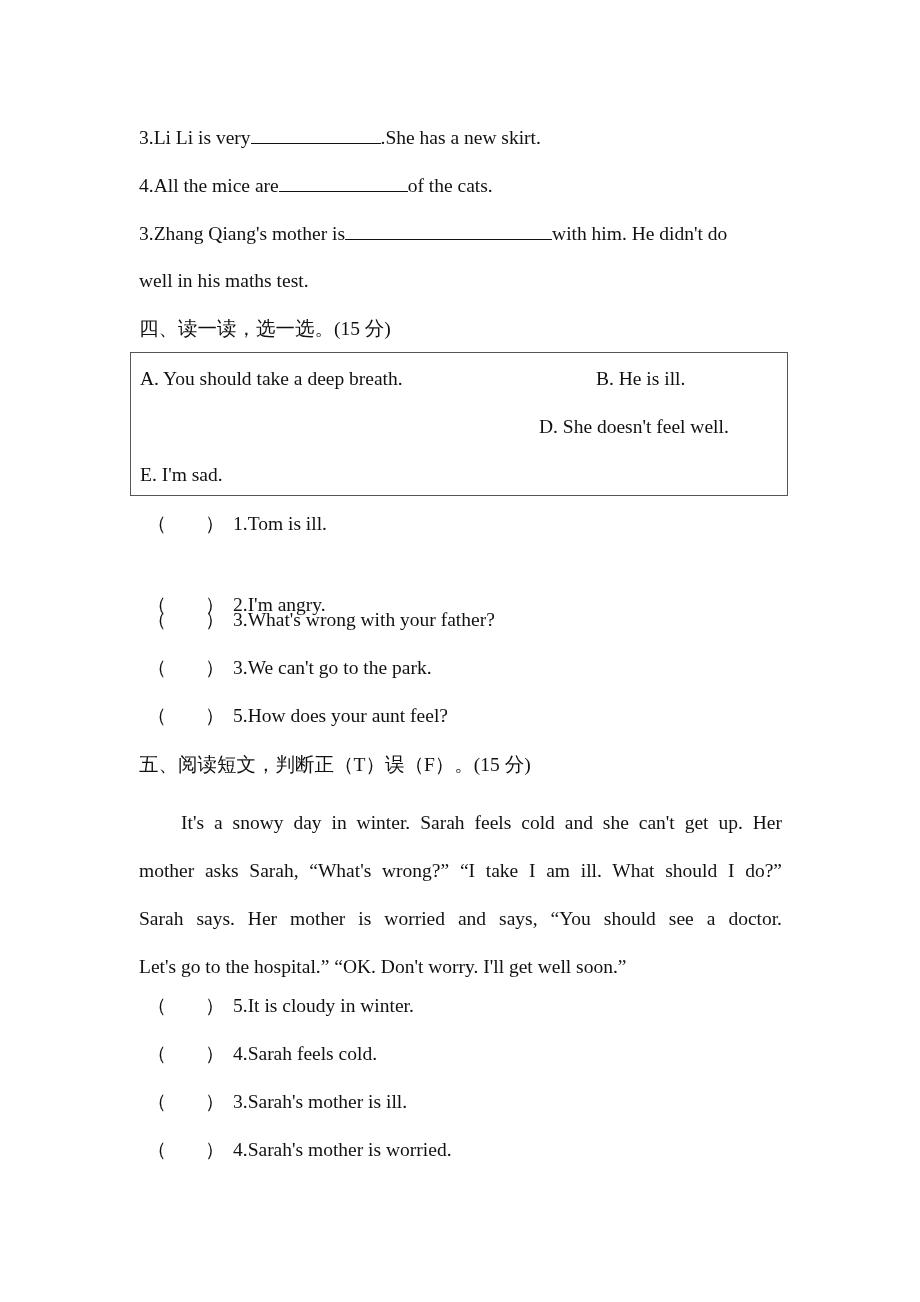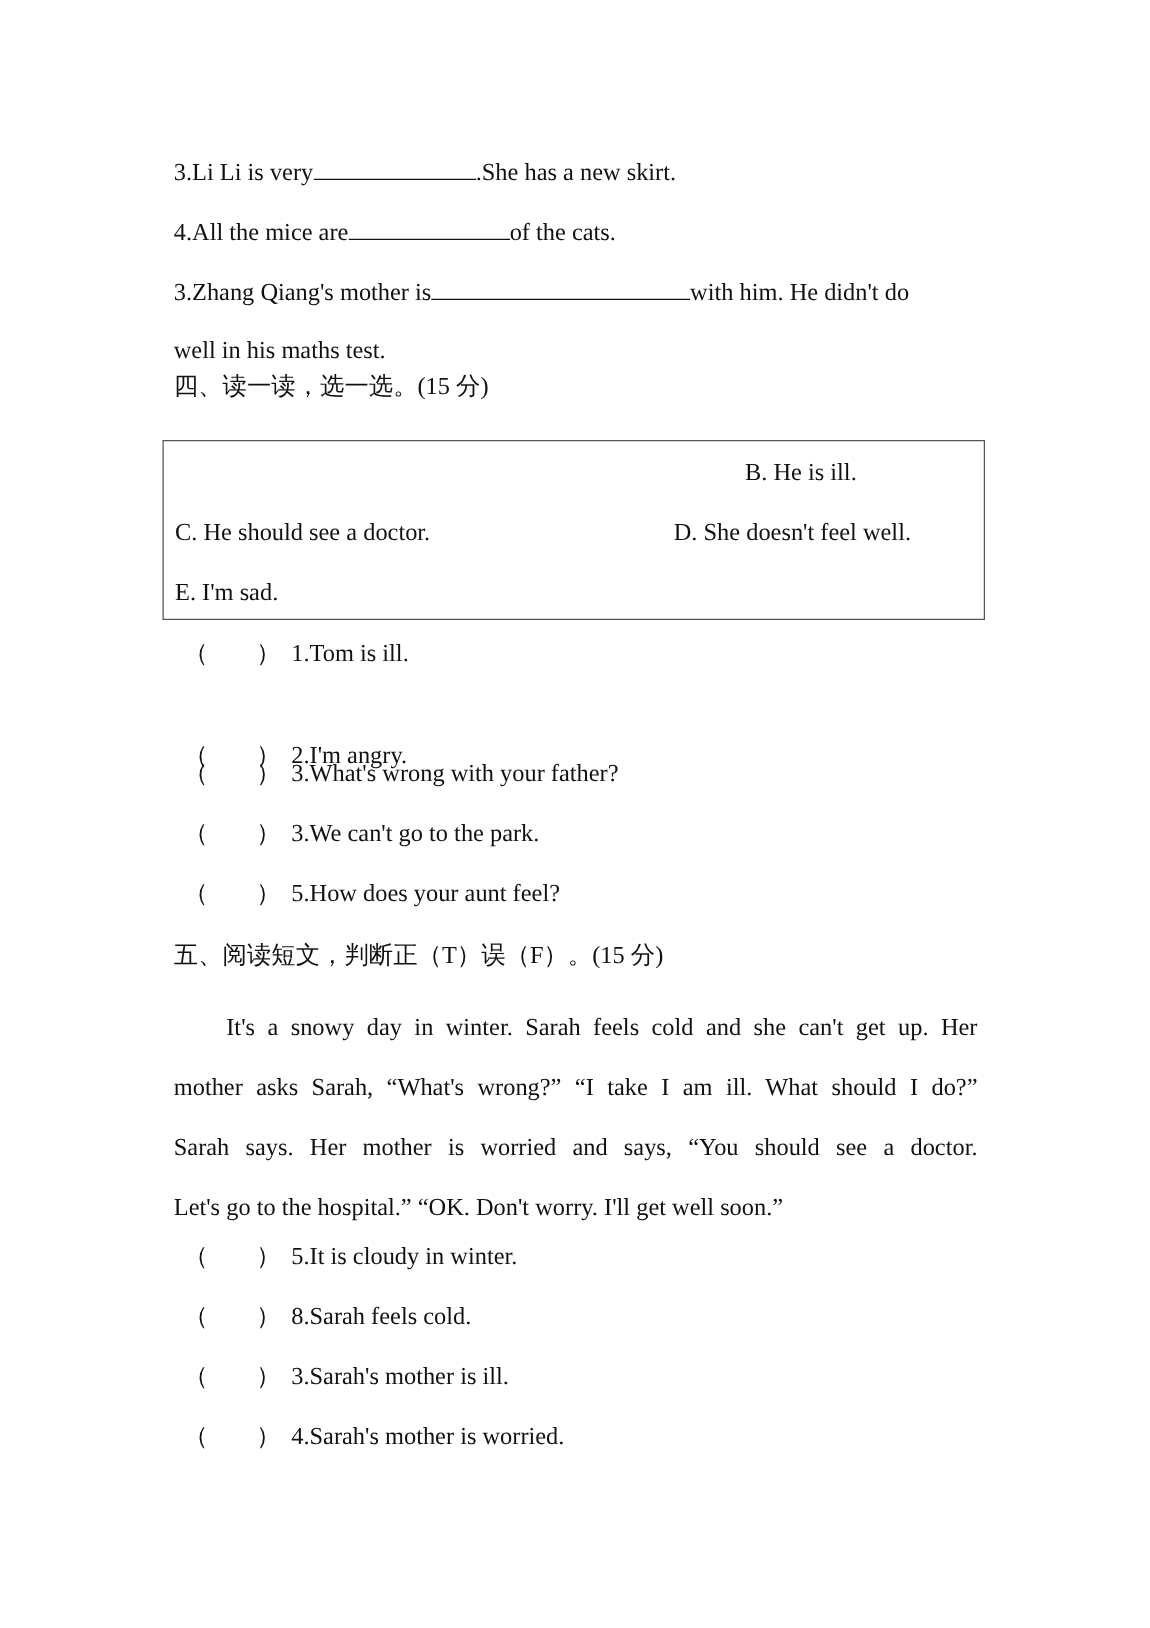--- a/index.html
+++ b/index.html
@@ -27,25 +27,25 @@
   <span>3.Li Li is very</span><span class="blank" style="width:130px;"></span><span>.She has a new skirt.</span>
 </div>
 <div class="line" style="top:173px;">
   <span>4.All the mice are</span><span class="blank" style="width:129px;"></span><span>of the cats.</span>
 </div>
 <div class="line" style="top:221px;">
   <span>3.Zhang Qiang's mother is</span><span class="blank" style="width:207px;"></span><span>with him. He didn't do</span>
 </div>
 <div class="line" style="top:269px;">well in his maths test.</div>
 
-<div class="line" style="top:298px;">四、读一读，选一选。(15 分)</div>
+<div class="line" style="top:317px;">四、读一读，选一选。(15 分)</div>
 
 <div class="box">
+  <div class="opt" style="left:9px; top:14px;">A. You should take a deep breath.</div>
   <div class="opt" style="left:465px; top:14px;">B. He is ill.</div>
-  <div class="opt" style="left:9px; top:62px;">C. He should see a doctor.</div>
   <div class="opt" style="left:408px; top:62px;">D. She doesn't feel well.</div>
   <div class="opt" style="left:9px; top:110px;">E. I'm sad.</div>
 </div>
 
 <div class="line" style="top:512px; left:147px;">
   <span class="paren-l">（</span><span class="paren-r">）</span><span>1.Tom is ill.</span>
 </div>
 <div class="line" style="top:560px; left:147px;margin-top:33px;">
   <span class="paren-l">（</span><span class="paren-r">）</span><span>2.I'm angry.</span>
 </div>
@@ -63,20 +63,20 @@
 
 <div class="para-line justify" style="top:801px; left:181px; width:601px;">It's a snowy day in winter. Sarah feels cold and she can't get up. Her</div>
 <div class="para-line justify" style="top:849px;">mother asks Sarah, “What's wrong?” “I take I am ill. What should I do?”</div>
 <div class="para-line justify" style="top:897px;">Sarah says. Her mother is worried and says, “You should see a doctor.</div>
 <div class="para-line" style="top:945px;">Let's go to the hospital.” “OK. Don't worry. I'll get well soon.”</div>
 
 <div class="line" style="top:994px; left:147px;">
   <span class="paren-l">（</span><span class="paren-r">）</span><span>5.It is cloudy in winter.</span>
 </div>
 <div class="line" style="top:1042px; left:147px;">
-  <span class="paren-l">（</span><span class="paren-r">）</span><span>8.Sarah feels cold.</span>
+  <span class="paren-l">（</span><span class="paren-r">）</span><span>4.Sarah feels cold.</span>
 </div>
 <div class="line" style="top:1090px; left:147px;">
   <span class="paren-l">（</span><span class="paren-r">）</span><span>3.Sarah's mother is ill.</span>
 </div>
 <div class="line" style="top:1138px; left:147px;">
   <span class="paren-l">（</span><span class="paren-r">）</span><span>4.Sarah's mother is worried.</span>
 </div>
 
 </body></html>

